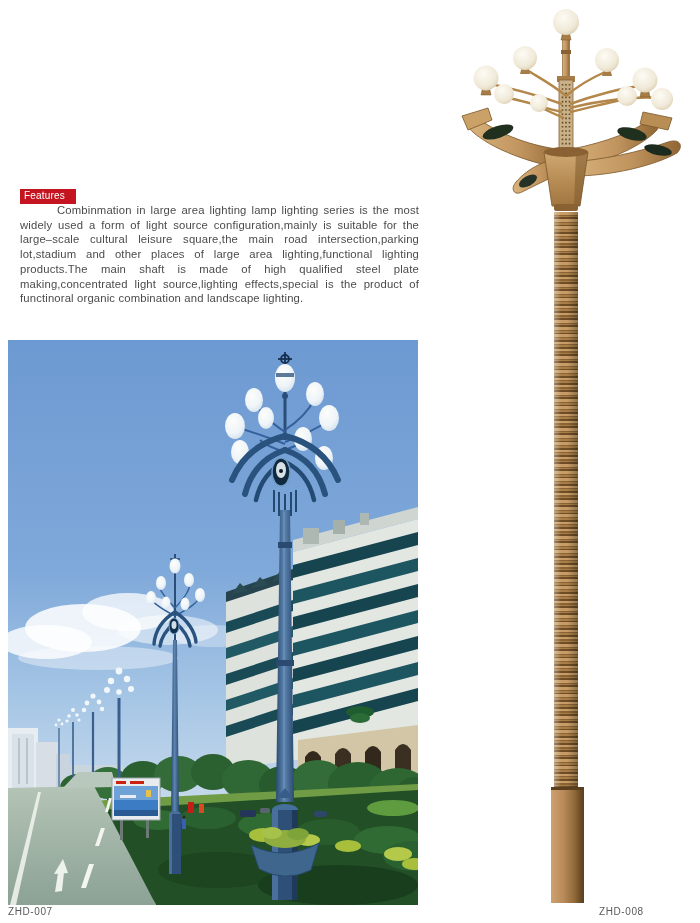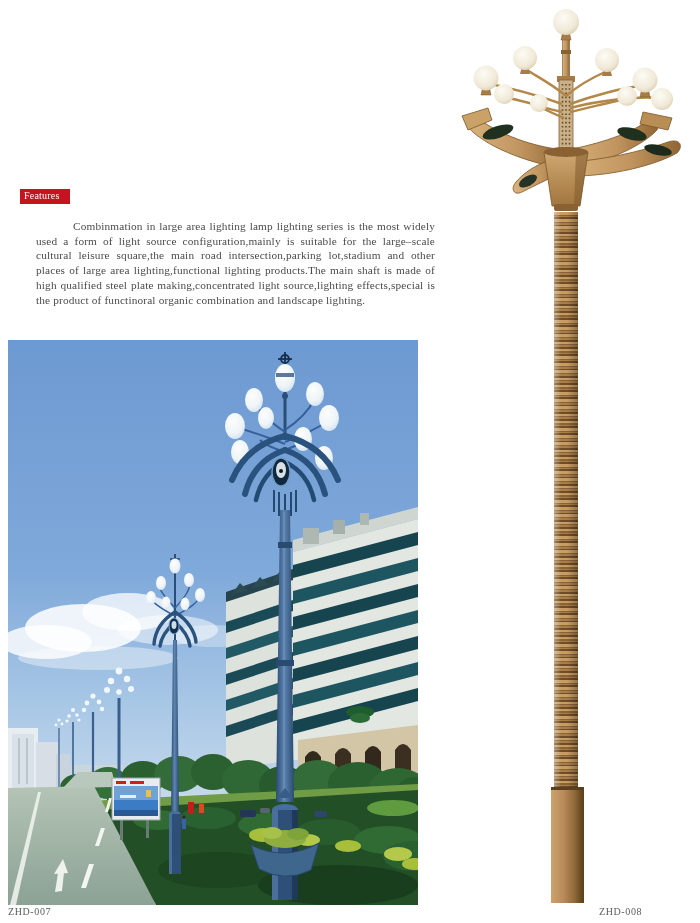--- a/index.html
+++ b/index.html
@@ -1,21 +1,21 @@
 <!DOCTYPE html>
 <html><head>
 <meta charset="utf-8">
 <style>
   html,body{margin:0;padding:0;background:#fff;}
   .page{position:relative;width:700px;height:923px;background:#ffffff;overflow:hidden;
-        font-family:Liberation Serif, serif;}
+        font-family:Liberation Sans, sans-serif;}
   .abs{position:absolute;}
   .features-badge{left:20px;top:189px;background:#c41420;color:#ffffff;
         font-size:10px;line-height:14px;padding:0 11px 1px 4px;letter-spacing:.2px;}
-  .desc{left:20px;top:203px;width:399px;margin:16px;font-size:11.3px;line-height:14.7px;
+  .desc{left:20px;top:203px;width:399px;margin:0;font-size:11.3px;line-height:14.7px;
         color:#4b4b4b;text-align:justify;text-indent:37px;letter-spacing:.15px;}
   .photo{left:8px;top:340px;width:410px;height:565px;}
   .code{font-size:10px;color:#5a5a5a;letter-spacing:.6px;}
   .code-left{left:8px;top:906px;}
   .code-right{left:599px;top:906px;text-align:right;}
   .lamp-head{left:440px;top:0;width:260px;height:220px;z-index:2;}
   .lamp-pole{left:554px;top:212px;width:24px;height:575px;z-index:1;
      background-image:
        linear-gradient(90deg, rgba(255,255,255,.35) 0%, rgba(255,255,255,0) 30%,
                        rgba(0,0,0,0) 55%, rgba(0,0,0,.28) 100%),

